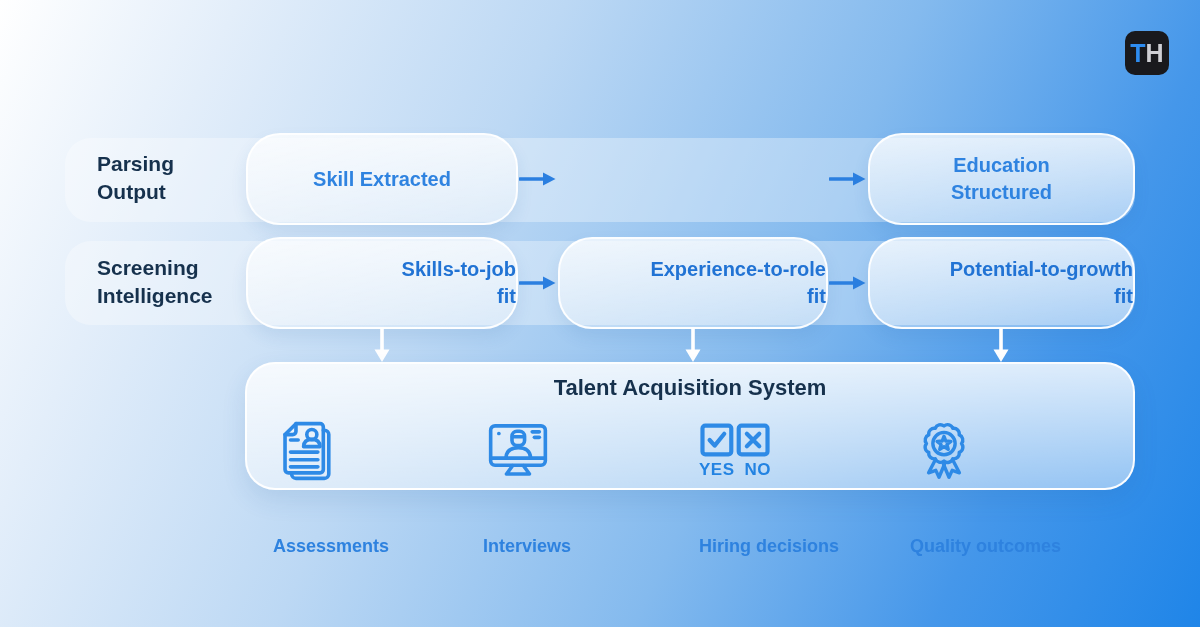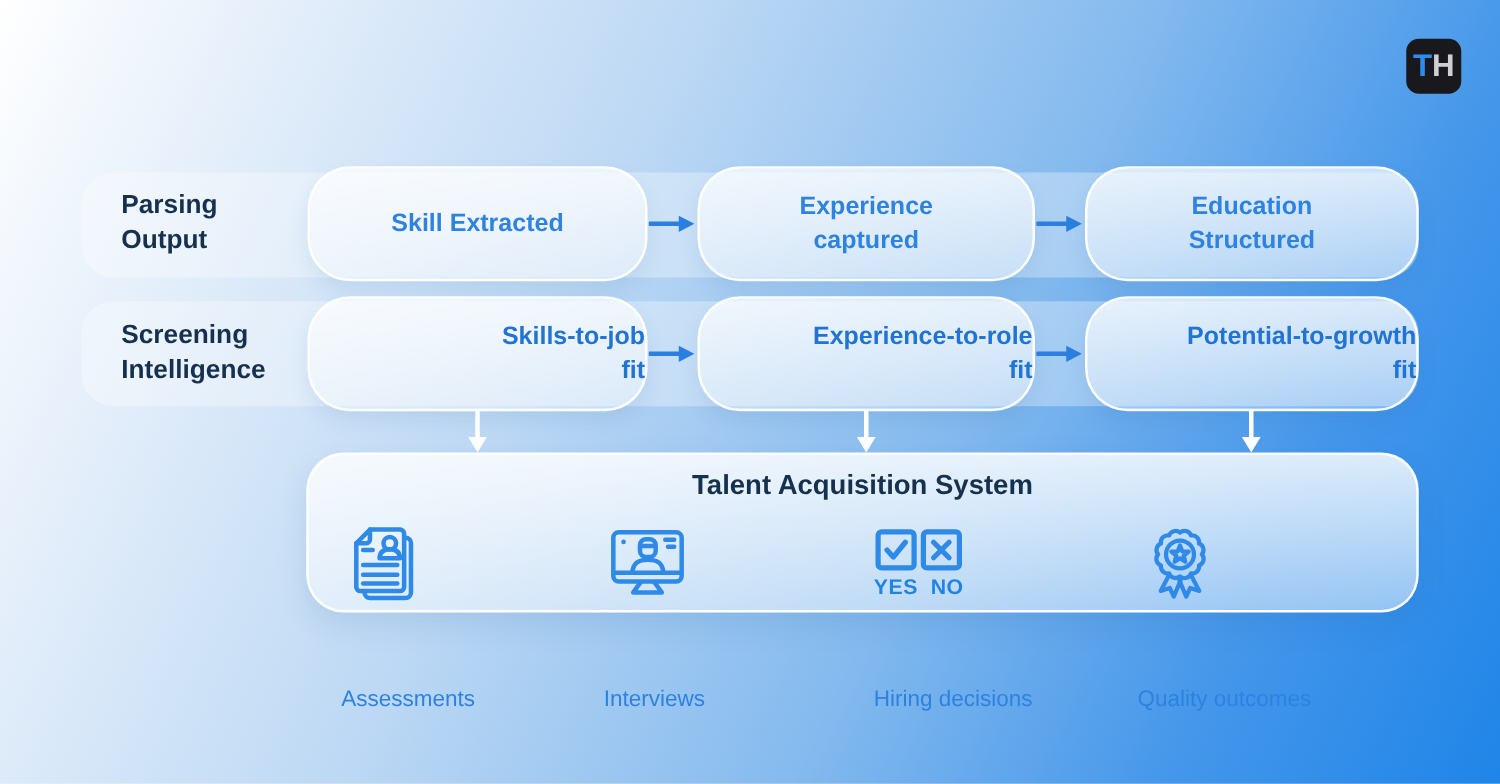--- a/index.html
+++ b/index.html
@@ -44,21 +44,21 @@
     box-sizing:border-box;
     background:linear-gradient(180deg,rgba(255,255,255,.82),rgba(255,255,255,.48));
     border:2px solid rgba(255,255,255,.95);
     box-shadow:0 10px 24px rgba(30,90,160,.12);}
   .box-title{position:absolute;top:11px;left:0;width:100%;text-align:center;
     font-size:22px;font-weight:700;color:#16314d;}
 
   .sys-item{position:absolute;top:44px;width:180px;display:flex;flex-direction:column;align-items:flex-start;gap:39px;}
   .sys-item.i1{left:26px;} .sys-item.i2{left:236px;} .sys-item.i3{left:452px;} .sys-item.i4{left:663px;}
   .icon-wrap{height:86px;display:flex;flex-direction:column;align-items:center;justify-content:center;}
-  .caption{font-size:18px;font-weight:400;color:#2e82df;margin-top:16px;white-space:nowrap;}
+  .caption{font-size:18px;font-weight:700;color:#2e82df;margin-top:3px;white-space:nowrap;}
 
   .yesno{display:flex;width:72px;justify-content:space-between;margin-top:3px;
     font-size:17px;font-weight:800;color:#2383e2;letter-spacing:.5px;}
 </style>
 </head>
 <body>
 
 <div class="canvas">
 
 
@@ -74,24 +74,20 @@
   </div>
   <div class="pill r1 c1">
     <span>Skill Extracted</span>
     <span></span>
   </div>
   <div class="h-arrow r1 a1">
     <svg width="38" height="16" viewBox="0 0 38 16">
         <line x1="1" y1="8" x2="26" y2="8" stroke="#2b7fe0" stroke-width="3.6" stroke-linecap="round"></line>
         <path d="M24 1.5 L36.5 8 L24 14.5 Z" fill="#2b7fe0"></path>
       </svg>
-  </div>
-  <div class="pill r1 c2">
-    <span>Experience</span>
-    <span>captured</span>
   </div>
   <div class="h-arrow r1 a2">
     <svg width="38" height="16" viewBox="0 0 38 16">
         <line x1="1" y1="8" x2="26" y2="8" stroke="#2b7fe0" stroke-width="3.6" stroke-linecap="round"></line>
         <path d="M24 1.5 L36.5 8 L24 14.5 Z" fill="#2b7fe0"></path>
       </svg>
   </div>
   <div class="pill r1 c3">
     <span>Education</span>
     <span>Structured</span>

